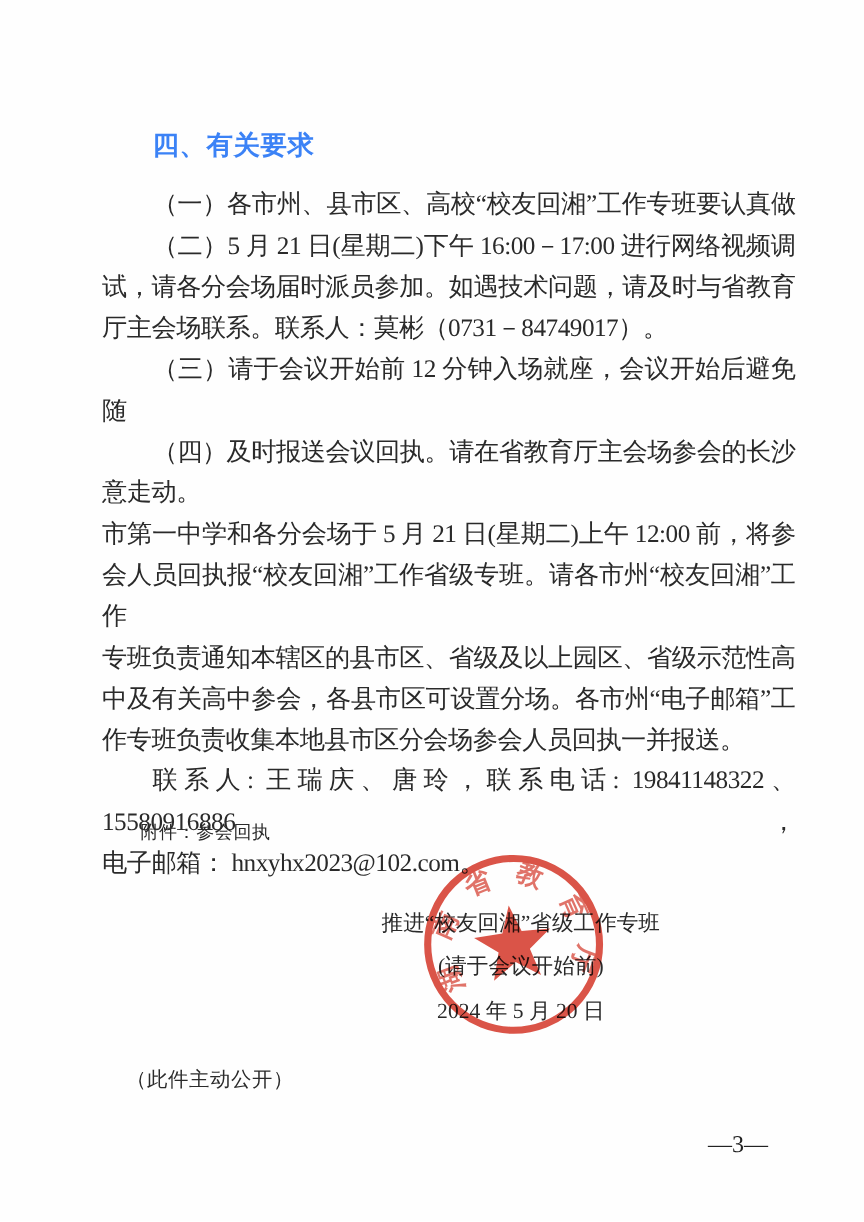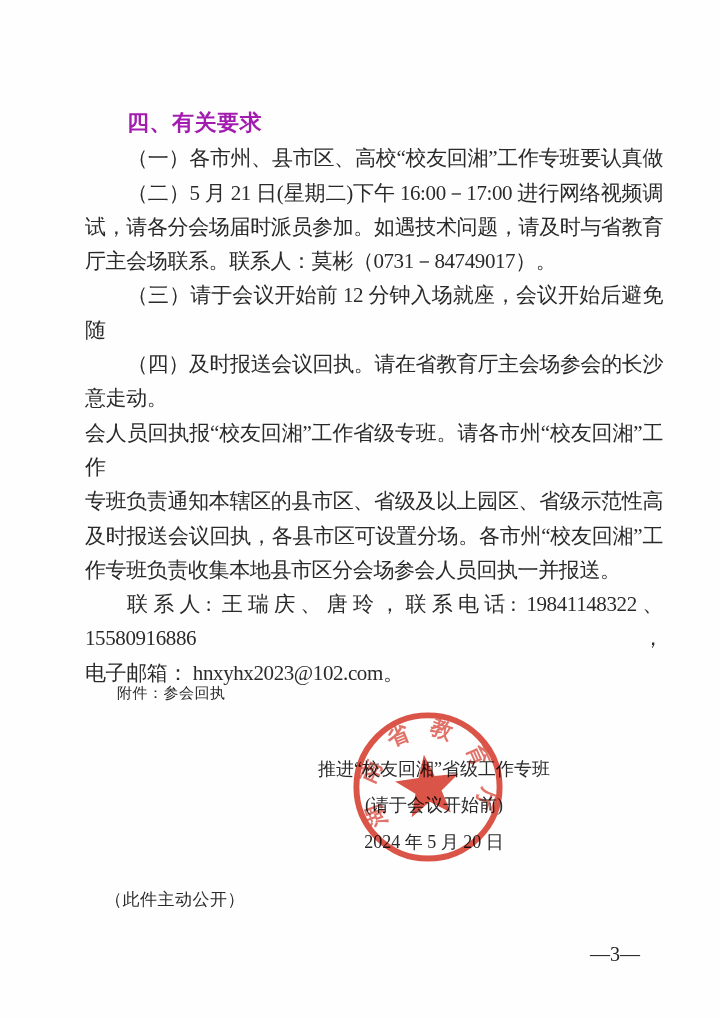--- a/index.html
+++ b/index.html
@@ -9,23 +9,23 @@
     background:#fefefe;
     overflow:hidden;
     font-family:"Liberation Serif","DejaVu Serif",serif;
     color:#2a2a2a;
   }
   .content {
     position:absolute; left:85px; top:106px; width:578px;
     font-size:21px; line-height:34.3px; letter-spacing:-0.4px;
   }
   .heading {
-    font-family:Liberation Sans, sans-serif;
+    font-family:Liberation Mono, monospace;
     font-weight:bold; font-size:22px; text-indent:42px;
-    letter-spacing:0.5px; margin-bottom:1px; color:#a21caf;
+    letter-spacing:0.5px; margin-bottom:13px; color:#3b82f6;
   }
   .line { white-space:normal; }
   .indent { text-indent:42px; }
   .fill { text-align:justify; text-align-last:justify; }
   .attachment {
     position:absolute; left:117px; top:684px; font-size:15px; letter-spacing:0.5px;
   }
   .signature {
     position:absolute; left:284px; top:751px; width:300px;
     text-align:center; font-size:18px; line-height:36.4px;
@@ -54,23 +54,24 @@
 
   <div class="content">
     <div class="heading">四、有关要求</div>
     <div class="line indent fill">（一）各市州、县市区、高校“校友回湘”工作专班要认真做</div>
     <div class="line indent fill">（二）5 月 21 日(星期二)下午 16:00－17:00 进行网络视频调</div>
     <div class="line fill">试，请各分会场届时派员参加。如遇技术问题，请及时与省教育</div>
     <div class="line">厅主会场联系。联系人：莫彬（0731－84749017）。</div>
     <div class="line indent fill">（三）请于会议开始前 12 分钟入场就座，会议开始后避免随</div>
     <div class="line indent fill">（四）及时报送会议回执。请在省教育厅主会场参会的长沙</div>
     <div class="line">意走动。</div>
+    <div class="line fill">市第一中学和各分会场于 5 月 21 日(星期二)上午 12:00 前，将参</div>
     <div class="line fill">会人员回执报“校友回湘”工作省级专班。请各市州“校友回湘”工作</div>
     <div class="line fill">专班负责通知本辖区的县市区、省级及以上园区、省级示范性高</div>
-    <div class="line fill">及时报送会议回执，各县市区可设置分场。各市州“校友回湘”工</div>
+    <div class="line fill">中及有关高中参会，各县市区可设置分场。各市州“电子邮箱”工</div>
     <div class="line">作专班负责收集本地县市区分会场参会人员回执一并报送。</div>
     <div class="line indent fill">联系人: 王瑞庆、唐玲，联系电话: 19841148322、15580916886，</div>
     <div class="line">电子邮箱： hnxyhx2023@102.com。</div>
   </div>
 
   <div class="attachment">附件：参会回执</div>
 
   <div class="signature">
     <div>推进“校友回湘”省级工作专班</div>
     <div>(请于会议开始前)</div>

